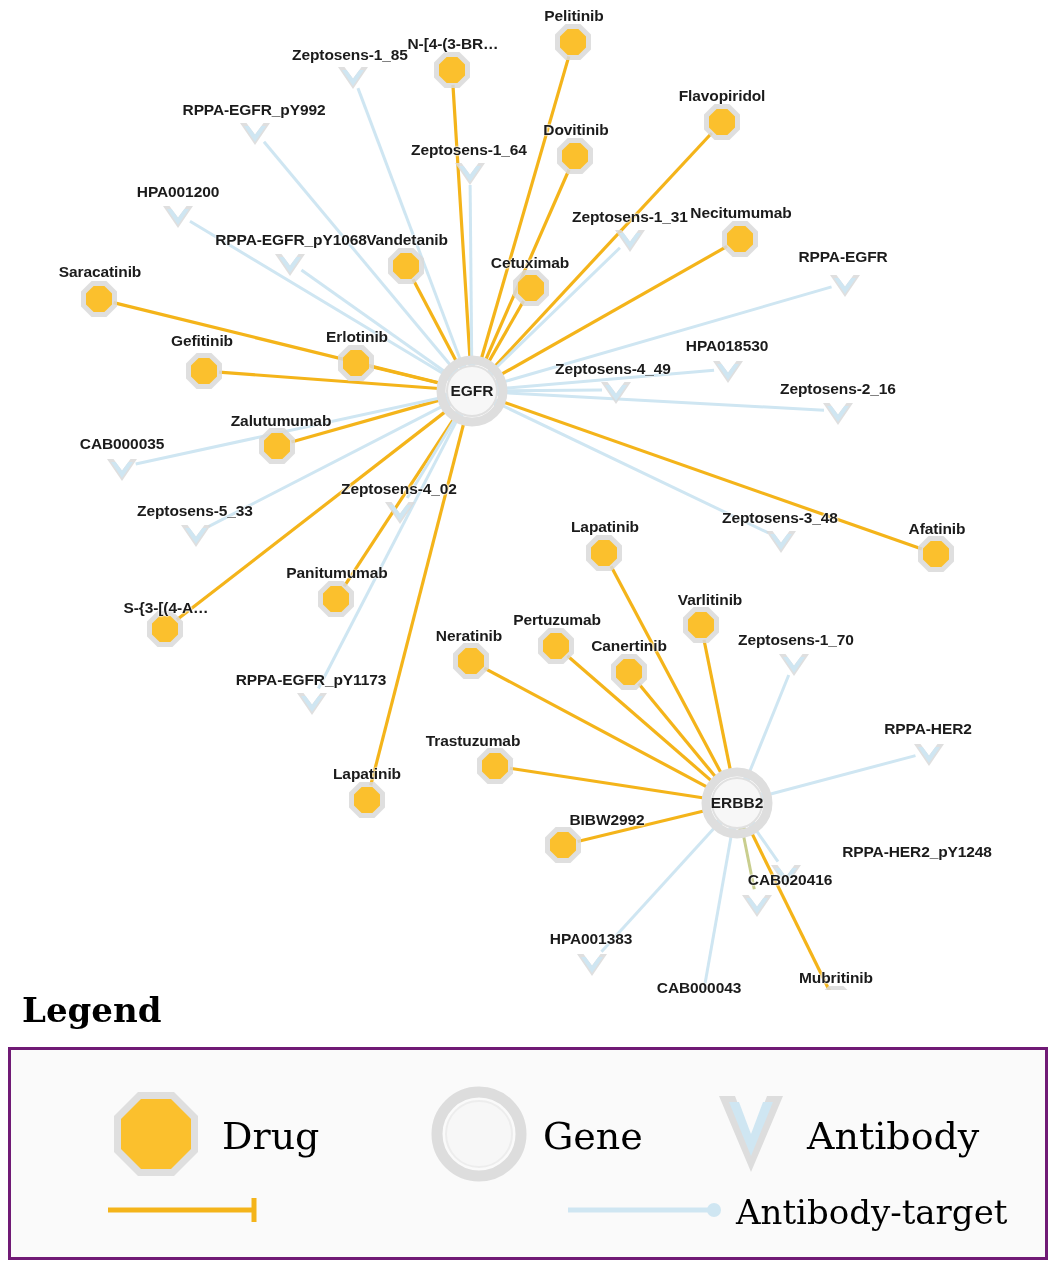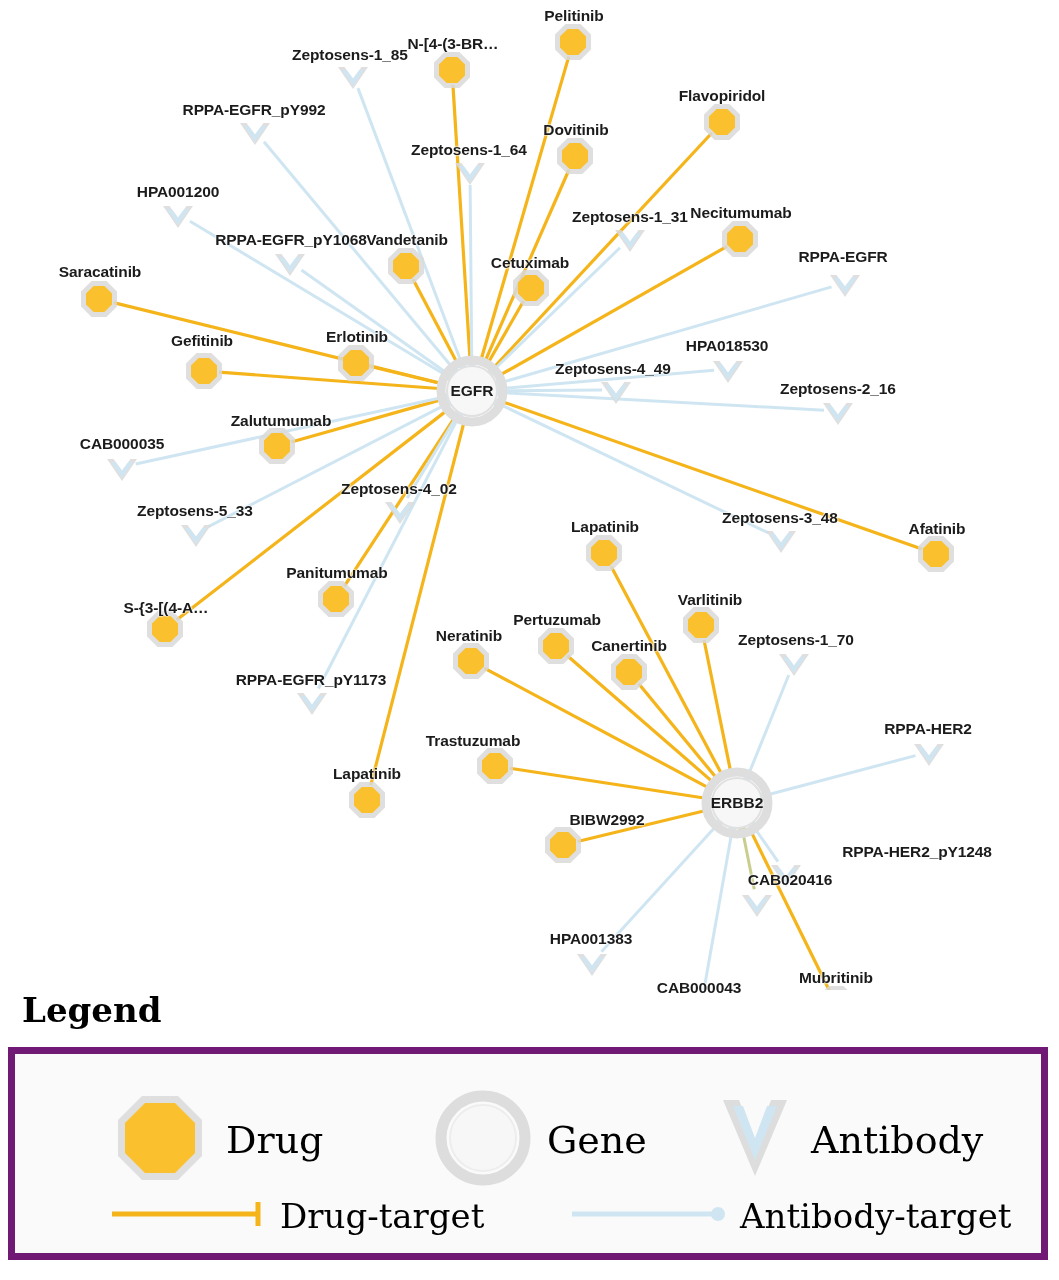--- a/index.html
+++ b/index.html
@@ -61,21 +61,21 @@
     font-size: 34px;
     font-weight: bold;
     color: #000;
   }
   #legend-box {
     position: absolute;
     left: 8px;
     top: 62px;
     width: 1040px;
     height: 213px;
-    border: 7px solid #701a75;
+    border: 3px solid #701a75;
     background: #fafafa;
     box-sizing: border-box;
   }
   .legend-row1 {
     position: absolute;
     top: 28px;
     left: 0;
     width: 100%;
     height: 100px;
   }
@@ -451,21 +451,20 @@
     </div>
 
     <div class="legend-row2">
       <div class="legend-item" style="left:95px; top:2px;">
         <span>
           <svg width="160" height="36" viewBox="0 0 160 36">
             <line x1="2" y1="18" x2="148" y2="18" stroke="#F4B41A" stroke-width="5"></line>
             <line x1="148" y1="6" x2="148" y2="30" stroke="#F4B41A" stroke-width="5"></line>
           </svg>
         </span>
-        <span class="legend-edge-text">Drug-target</span>
       </div>
 
       <div class="legend-item" style="left:555px; top:2px;">
         <span>
           <svg width="160" height="36" viewBox="0 0 160 36">
             <line x1="2" y1="18" x2="144" y2="18" stroke="#CFE6F2" stroke-width="5"></line>
             <circle cx="148" cy="18" r="7" fill="#CFE6F2"></circle>
           </svg>
         </span>
         <span class="legend-edge-text">Antibody-target</span>

